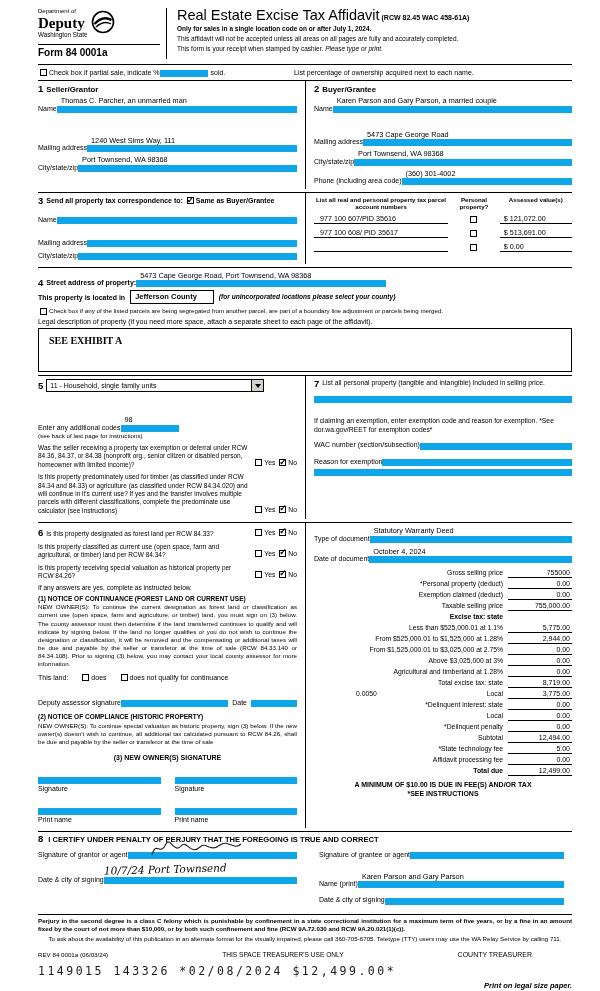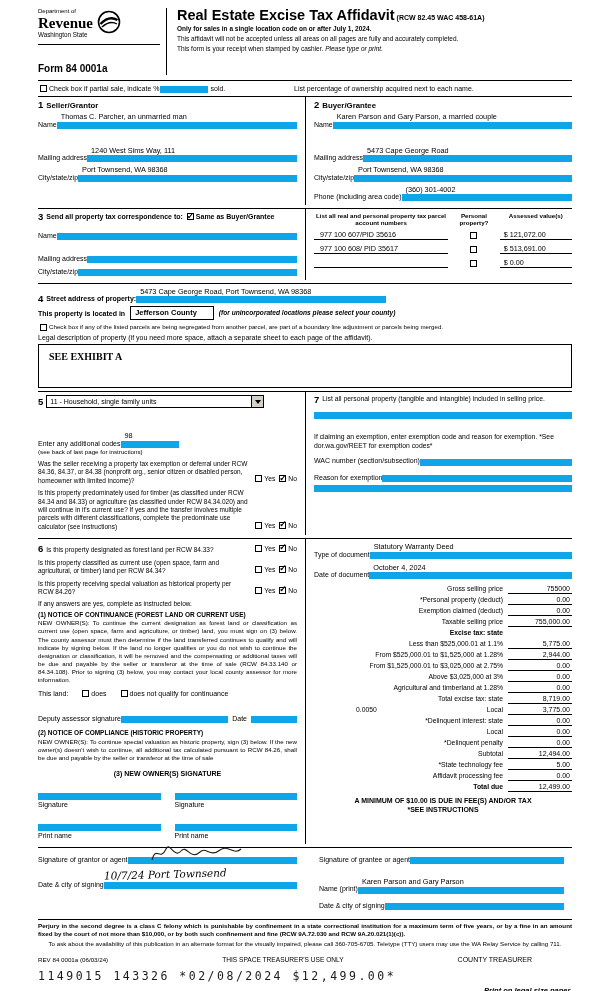--- a/index.html
+++ b/index.html
@@ -22,23 +22,23 @@
   .two-col{display:flex}
   .two-col > .col{width:50%;padding:3px 8px 4px 0}
   .two-col > .col-r{border-left:1px solid #000;padding-left:8px;padding-right:0}
   
   .header{display:flex;padding-bottom:2px}
   .hleft{width:128px;flex:none;padding-right:6px}
   .logo{display:flex;align-items:center;gap:4px}
   .dept1{font-size:6px}
   .dept2{font-family:"Liberation Serif",serif;font-weight:bold;font-size:15px;line-height:1}
   .dept3{font-size:6.3px}
-  .formno{font-weight:bold;font-size:10px;border-top:1px solid #000;margin-top:5px;padding-top:17px}
+  .formno{font-weight:bold;font-size:10px;border-top:1px solid #000;margin-top:5px;padding-top:1px}
   .hright{flex:1;padding-left:10px;border-left:1px solid #000}
-  .title{font-weight:bold;font-size:14.5px;line-height:1.05}
+  .title{font-weight:normal;font-size:14.5px;line-height:1.05}
   .titleref{font-size:7px;font-weight:bold}
   .note{font-size:6.5px;margin-top:1.5px}
   
   .pt-head{display:flex;font-weight:bold;font-size:6.2px;text-align:center;line-height:1.15}
   .ptc1{width:52%}.ptc2{width:20%}.ptc3{width:28%}
   .pt-row{display:flex;align-items:flex-end;height:14px}
   .pt-row .ptc1{border-bottom:1px solid #000;font-size:7.2px;padding-left:6px}
   .pt-row .ptc2{text-align:center}
   .pt-row .ptc3{border-bottom:1px solid #000;font-size:7.2px;padding-left:4px;text-align:left}
   
@@ -65,21 +65,21 @@
 </head>
 <body>
 
 <div class="page">
 
   <div class="header">
     <div class="hleft">
       <div class="logo">
         <div>
           <div class="dept1">Department of</div>
-          <div class="dept2">Revenue</div>
+          <div class="dept2">Deputy</div>
           <div class="dept3">Washington State</div>
         </div>
         <span>
           <svg width="24" height="24" viewBox="0 0 24 24">
               <circle cx="12" cy="12" r="10.5" fill="none" stroke="#000" stroke-width="1.6"></circle>
               <path d="M3.5,14 Q12,5 20.5,10" stroke="#000" fill="none" stroke-width="2.4"></path>
               <path d="M5,17 Q13,10 20,14" stroke="#000" fill="none" stroke-width="1.4"></path>
             </svg>
         </span>
       </div>
@@ -111,21 +111,21 @@
   </div>
 
   <div class="hrule"></div>
   <div class="two-col">
     <div class="col">
       <div><span class="num">1</span><span class="b" style="font-size:7.8px">Seller/Grantor</span></div>
       <div class="row" style="margin-top:1px">
         <span class="lbl">Name</span>
         <span class="fill grow val">Thomas C. Parcher, an unmarried man</span>
       </div>
-      <div class="row" style="margin-top:17px">
+      <div class="row" style="margin-top:23px">
         <span class="lbl">Mailing address</span>
         <span class="fill grow val">1240 West Sims Way, 111</span>
       </div>
       <div class="row" style="margin-top:3px">
         <span class="lbl">City/state/zip</span>
         <span class="fill grow val">Port Townsend, WA 98368</span>
       </div>
     </div>
     <div class="col col-r">
       <div><span class="num">2</span><span class="b" style="font-size:7.8px">Buyer/Grantee</span></div>
@@ -416,20 +416,24 @@
           <div class="tlab b">Total due</div>
           <div class="tval">12,499.00</div>
         </div>
       <div class="b" style="text-align:center;font-size:7px;margin-top:4px">A MINIMUM OF $10.00 IS DUE IN FEE(S) AND/OR TAX</div>
       <div class="b" style="text-align:center;font-size:7px">*SEE INSTRUCTIONS</div>
     </div>
   </div>
 
   <div class="hrule"></div>
   <div style="padding-top:2px">
+    <div>
+      <span class="num">8</span>
+      <span class="b" style="font-size:7.6px">I CERTIFY UNDER PENALTY OF PERJURY THAT THE FOREGOING IS TRUE AND CORRECT</span>
+    </div>
     <div class="two-col" style="margin-top:2px">
       <div class="col" style="border:none">
         <div class="row">
           <span class="lbl">Signature of grantor or agent</span>
           <span class="fill grow" style="position:relative">
             <span class="sigsvg">
               <svg width="96" height="24" viewBox="0 0 96 24">
                   <path d="M4,19 C8,4 12,21 18,8 C22,0 26,18 33,10 C39,3 42,20 52,11 C58,5 62,17 72,9 C80,3 86,15 93,8" fill="none" stroke="#1b1b1b" stroke-width="1.1"></path>
                 </svg>
             </span>

